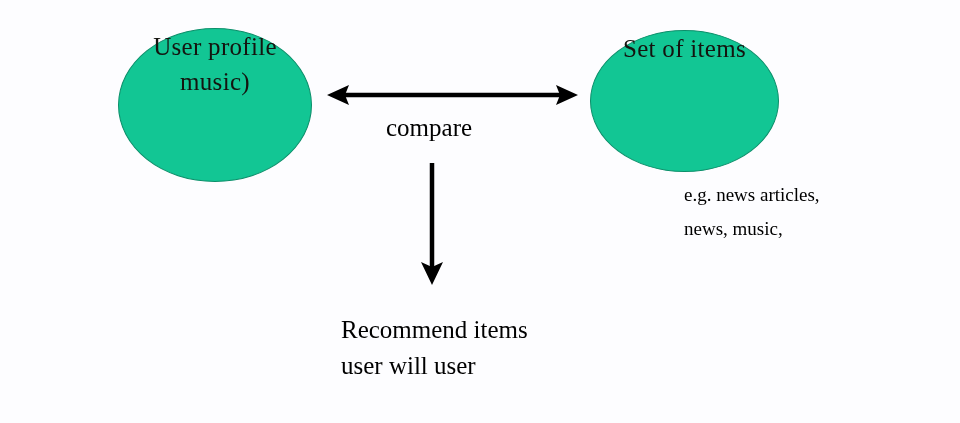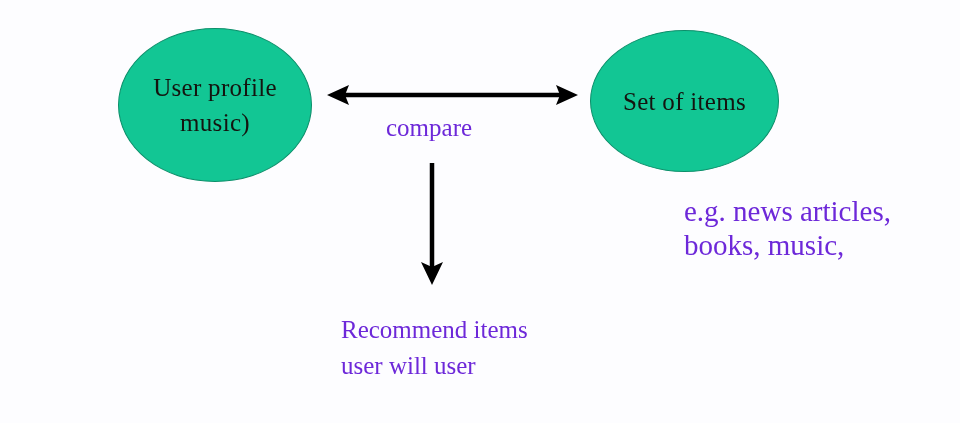--- a/index.html
+++ b/index.html
@@ -22,21 +22,20 @@
   }
 
   
   .ellipse {
     position: absolute;
     border-radius: 50%;
     background: #12c694;
     border: 1px solid #0c8f6a;
     box-sizing: border-box;
     display: flex;
-    align-items: center;
     justify-content: center;
     text-align: center;
   }
   #user-profile-node {
     left: 118px;
     top: 28px;
     width: 194px;
     height: 154px;
   }
   #set-of-items-node {
@@ -63,39 +62,39 @@
     left: 0;
     top: 0;
     width: 960px;
     height: 423px;
     pointer-events: none;
   }
 
   
   .free-text {
     position: absolute;
-    color: #6d28d9;
+    color: #000000;
     white-space: nowrap;
   }
   #compare-label {
     left: 386px;
     top: 113px;
     font-size: 25px;
     line-height: 30px;
   }
   #recommend-text {
     left: 341px;
     top: 312px;
     font-size: 25px;
     line-height: 36px;
   }
   #examples-text {
     left: 684px;
-    top: 194px;
-    font-size: 29px;
+    top: 178px;
+    font-size: 19px;
     line-height: 34px;
   }
   .free-text .line {
     display: block;
     white-space: nowrap;
   }
 </style>
 </head>
 <body>
 
@@ -130,16 +129,16 @@
 
   <div class="free-text" id="compare-label">compare</div>
 
   <div class="free-text" id="recommend-text">
     <span class="line">Recommend  items</span>
     <span class="line">user will user</span>
   </div>
 
   <div class="free-text" id="examples-text">
     <span class="line">e.g. news articles,</span>
-    <span class="line">books, music,</span>
+    <span class="line">news, music,</span>
   </div>
 
 </div>
 
 </body></html>

